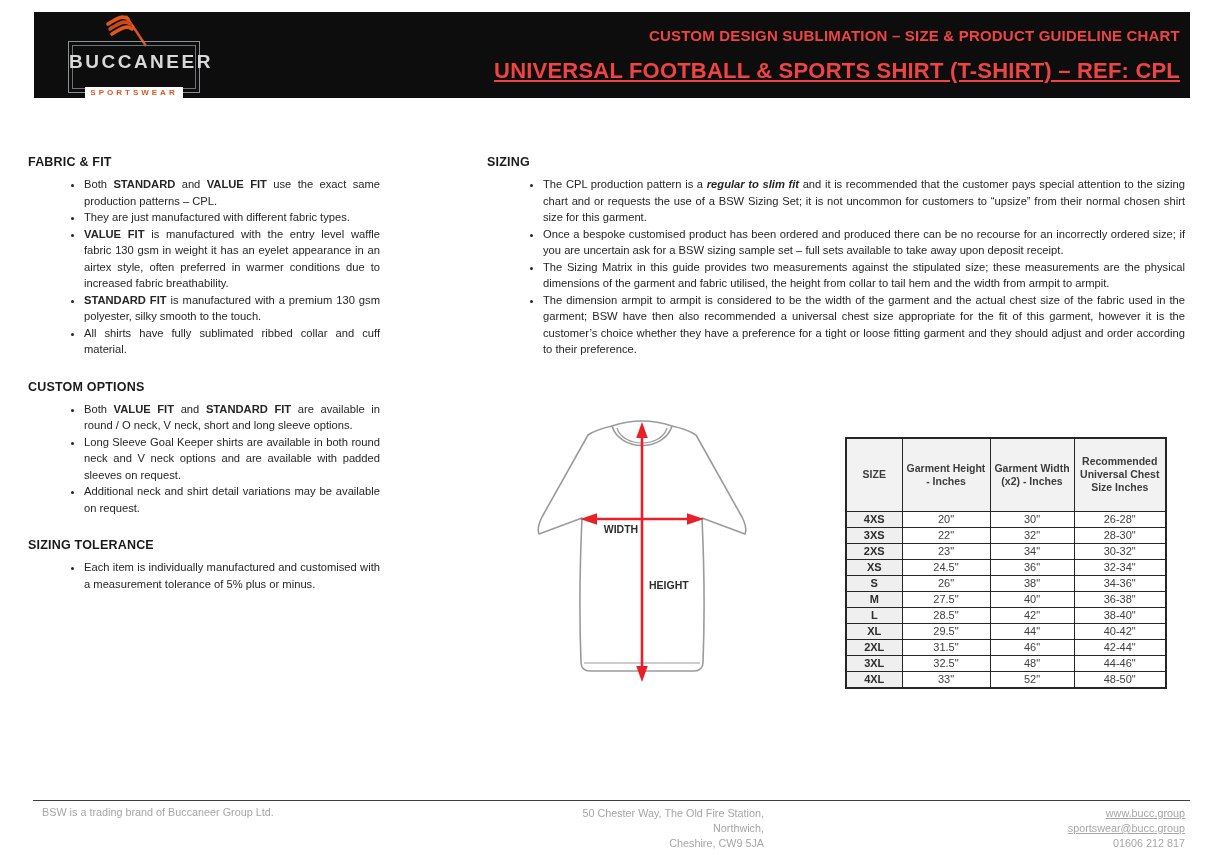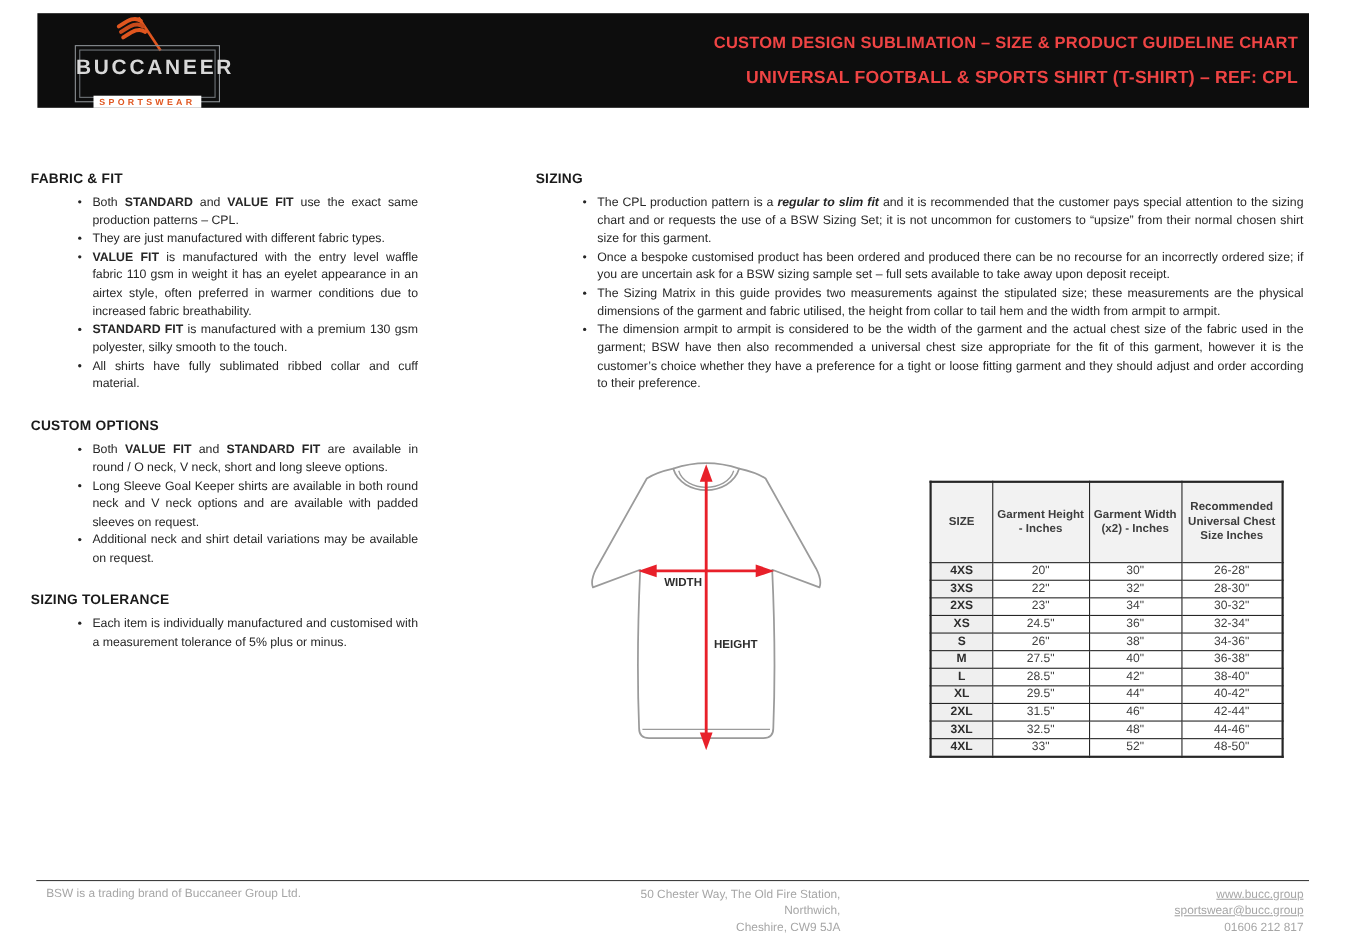--- a/index.html
+++ b/index.html
@@ -29,21 +29,21 @@
   }
   .logo-subrow {
     position:absolute; left:0; right:0; bottom:-6px; display:flex; justify-content:center;
   }
   .logo-sub {
     background:#ffffff; padding:0 5px; font-size:8px; font-weight:bold;
     letter-spacing:3px; color:#e0561f; line-height:11px;
   }
   .titles { text-align:right; padding-right:10px; color:#ef4444; font-weight:bold; }
   .title1 { font-size:15px; margin-bottom:14px; letter-spacing:0.2px; }
-  .title2 { font-size:16px; letter-spacing:0.2px; }
+  .title2 { font-size:22px; letter-spacing:0.2px;text-decoration:underline; }
 
   
   .col { position:absolute; top:155px; }
   .col-left  { left:28px;  width:352px; }
   .col-right { left:487px; width:698px; }
   .col h2 {
     font-size:12.5px; font-weight:bold; color:#1a1a1a;
     margin:22px 0 7px 0; letter-spacing:0.2px;
   }
   .col h2:first-child { margin-top:0; }
@@ -117,21 +117,21 @@
     <div class="title1">CUSTOM DESIGN SUBLIMATION – SIZE &amp; PRODUCT GUIDELINE CHART</div>
     <div class="title2">UNIVERSAL FOOTBALL &amp; SPORTS SHIRT (T-SHIRT) – REF: CPL</div>
   </div>
 </header>
 
 <section class="col col-left" id="left-col">
     <h2>FABRIC &amp; FIT</h2>
     <ul>
       <li><span>Both </span><span class="b">STANDARD</span><span> and </span><span class="b">VALUE FIT</span><span> use the exact same production patterns – CPL.</span></li>
       <li><span>They are just manufactured with different fabric types.</span></li>
-      <li><span class="b">VALUE FIT</span><span> is manufactured with the entry level waffle fabric 110 gsm in weight it has an eyelet appearance in an airtex style, often preferred in warmer conditions due to increased fabric breathability.</span></li>
+      <li><span class="b">VALUE FIT</span><span> is manufactured with the entry level waffle fabric 130 gsm in weight it has an eyelet appearance in an airtex style, often preferred in warmer conditions due to increased fabric breathability.</span></li>
       <li><span class="b">STANDARD FIT</span><span> is manufactured with a premium 130 gsm polyester, silky smooth to the touch.</span></li>
       <li><span>All shirts have fully sublimated ribbed collar and cuff material.</span></li>
     </ul>
     <h2>CUSTOM OPTIONS</h2>
     <ul>
       <li><span>Both </span><span class="b">VALUE FIT</span><span> and </span><span class="b">STANDARD FIT</span><span> are available in round / O neck, V neck, short and long sleeve options.</span></li>
       <li><span>Long Sleeve Goal Keeper shirts are available in both round neck and V neck options and are available with padded sleeves on request.</span></li>
       <li><span>Additional neck and shirt detail variations may be available on request.</span></li>
     </ul>
     <h2>SIZING TOLERANCE</h2>

